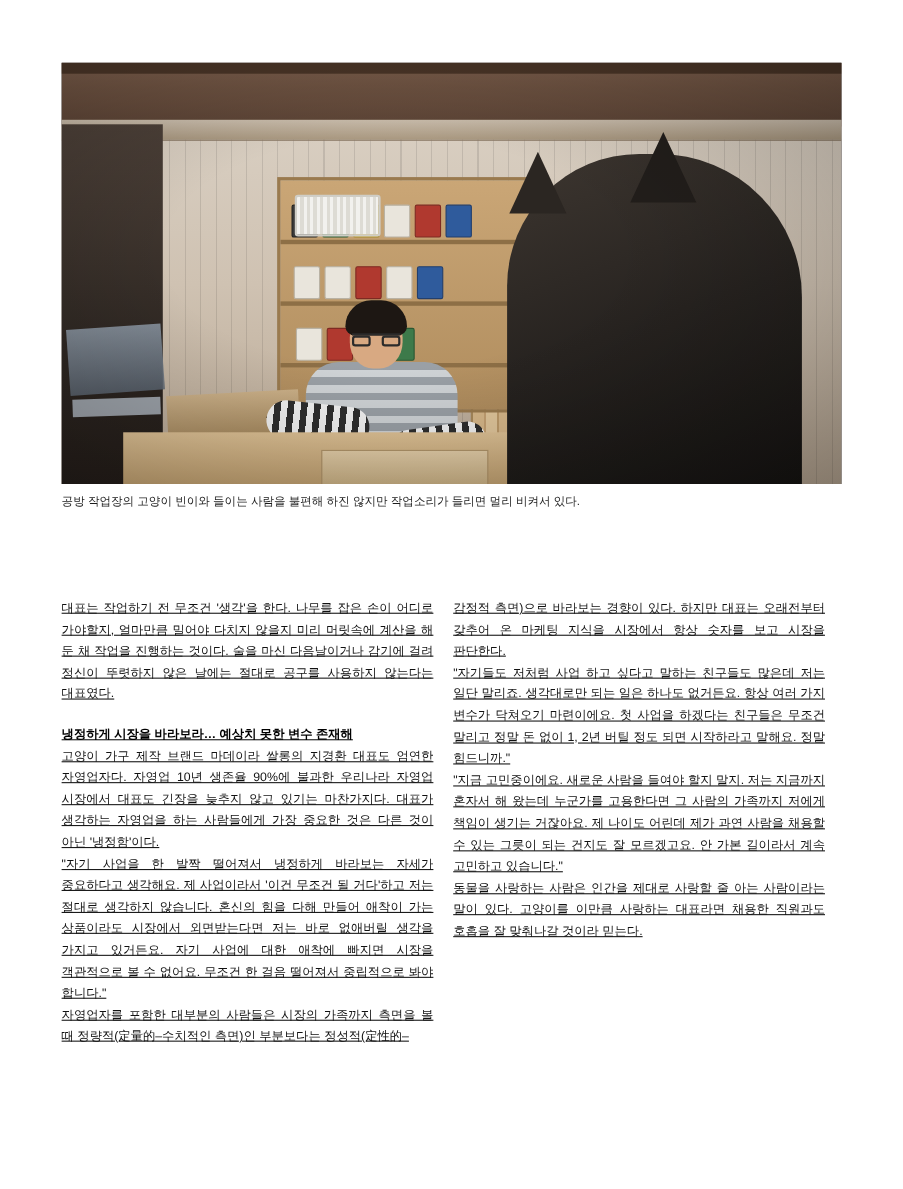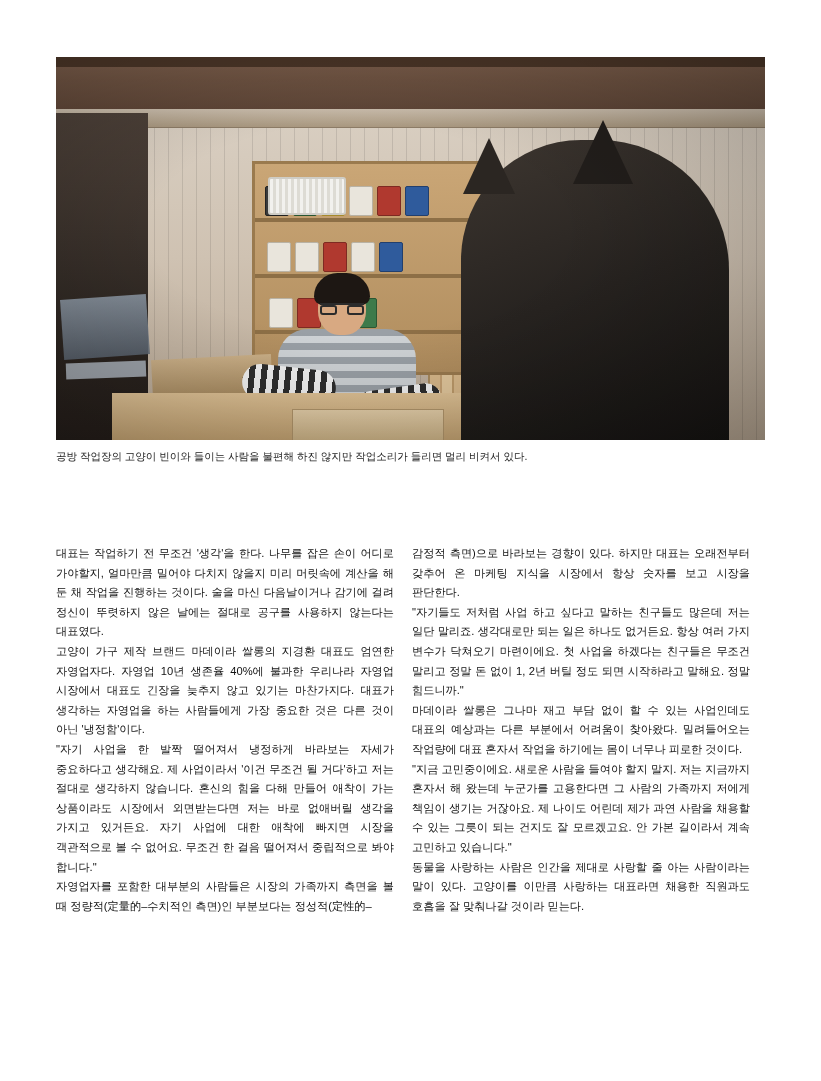--- a/index.html
+++ b/index.html
@@ -224,20 +224,21 @@
   }
 
   
   .columns {
     position: absolute;
     left: 56px;
     top: 544px;
     width: 709px;
     display: flex;
     gap: 18px;
+    text-decoration: underline;
   }
   .col {
     width: 338px;
     font-size: 11.2px;
     line-height: 19.6px;
     color: #111;
     text-align: justify;
     word-break: keep-all;
   }
   .col p {
@@ -311,27 +312,27 @@
       </div>
       <div class="ph-vignette"></div>
     </div>
     <div class="caption">공방 작업장의 고양이 빈이와 들이는 사람을 불편해 하진 않지만 작업소리가 들리면 멀리 비켜서 있다.</div>
   </div>
 
   <div class="columns">
 
     <div class="col">
       <p>대표는 작업하기 전 무조건 '생각'을 한다. 나무를 잡은 손이 어디로 가야할지, 얼마만큼 밀어야 다치지 않을지 미리 머릿속에 계산을 해 둔 채 작업을 진행하는 것이다. 술을 마신 다음날이거나 감기에 걸려 정신이 뚜렷하지 않은 날에는 절대로 공구를 사용하지 않는다는 대표였다.</p>
-      <p>고양이 가구 제작 브랜드 마데이라 쌀롱의 지경환 대표도 엄연한 자영업자다. 자영업 10년 생존율 40%에 불과한 우리나라 자영업 시장에서 대표도 긴장을 늦추지 않고 있기는 마찬가지다. 대표가 생각하는 자영업을 하는 사람들에게 가장 중요한 것은 다른 것이 아닌 '냉정함'이다.</p>
+      <p class="subhead">냉정하게 시장을 바라보라… 예상치 못한 변수 존재해</p>
+      <p>고양이 가구 제작 브랜드 마데이라 쌀롱의 지경환 대표도 엄연한 자영업자다. 자영업 10년 생존율 90%에 불과한 우리나라 자영업 시장에서 대표도 긴장을 늦추지 않고 있기는 마찬가지다. 대표가 생각하는 자영업을 하는 사람들에게 가장 중요한 것은 다른 것이 아닌 '냉정함'이다.</p>
       <p>"자기 사업을 한 발짝 떨어져서 냉정하게 바라보는 자세가 중요하다고 생각해요. 제 사업이라서 '이건 무조건 될 거다'하고 저는 절대로 생각하지 않습니다. 혼신의 힘을 다해 만들어 애착이 가는 상품이라도 시장에서 외면받는다면 저는 바로 없애버릴 생각을 가지고 있거든요. 자기 사업에 대한 애착에 빠지면 시장을 객관적으로 볼 수 없어요. 무조건 한 걸음 떨어져서 중립적으로 봐야 합니다."</p>
       <p>자영업자를 포함한 대부분의 사람들은 시장의 가족까지 측면을 볼 때 정량적(定量的–수치적인 측면)인 부분보다는 정성적(定性的–</p>
     </div>
 
     <div class="col">
       <p>감정적 측면)으로 바라보는 경향이 있다. 하지만 대표는 오래전부터 갖추어 온 마케팅 지식을 시장에서 항상 숫자를 보고 시장을 판단한다.</p>
       <p>"자기들도 저처럼 사업 하고 싶다고 말하는 친구들도 많은데 저는 일단 말리죠. 생각대로만 되는 일은 하나도 없거든요. 항상 여러 가지 변수가 닥쳐오기 마련이에요. 첫 사업을 하겠다는 친구들은 무조건 말리고 정말 돈 없이 1, 2년 버틸 정도 되면 시작하라고 말해요. 정말 힘드니까."</p>
-      <p>마데이라 쌀롱은 그나마 재고 부담 없이 할 수 있는 사업인데도 대표의 예상과는 다른 부분에서 어려움이 찾아왔다. 밀려들어오는 작업량에 대표 혼자서 작업을 하기에는 몸이 너무나 피로한 것이다.</p>
       <p>"지금 고민중이에요. 새로운 사람을 들여야 할지 말지. 저는 지금까지 혼자서 해 왔는데 누군가를 고용한다면 그 사람의 가족까지 저에게 책임이 생기는 거잖아요. 제 나이도 어린데 제가 과연 사람을 채용할 수 있는 그릇이 되는 건지도 잘 모르겠고요. 안 가본 길이라서 계속 고민하고 있습니다."</p>
       <p>동물을 사랑하는 사람은 인간을 제대로 사랑할 줄 아는 사람이라는 말이 있다. 고양이를 이만큼 사랑하는 대표라면 채용한 직원과도 호흡을 잘 맞춰나갈 것이라 믿는다.</p>
     </div>
 
   </div>
 </div>
 
 </body></html>

